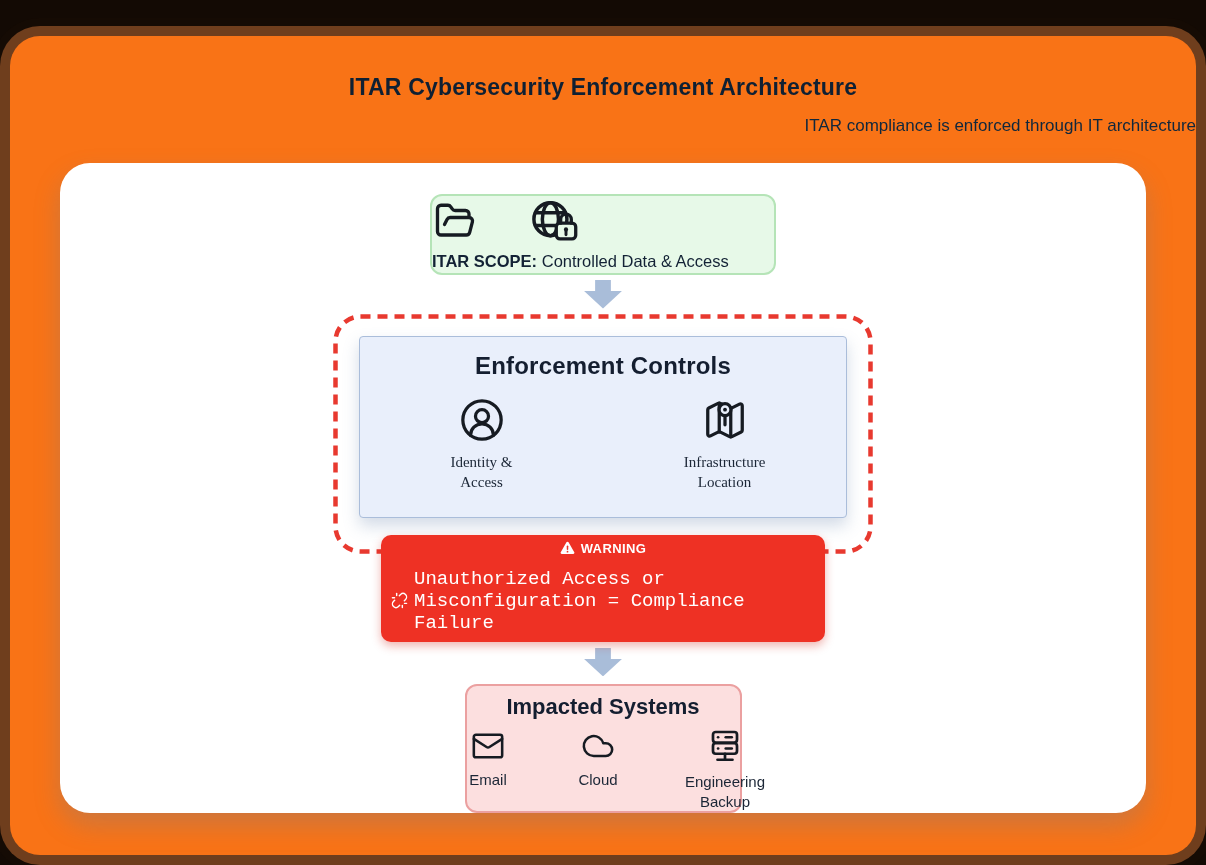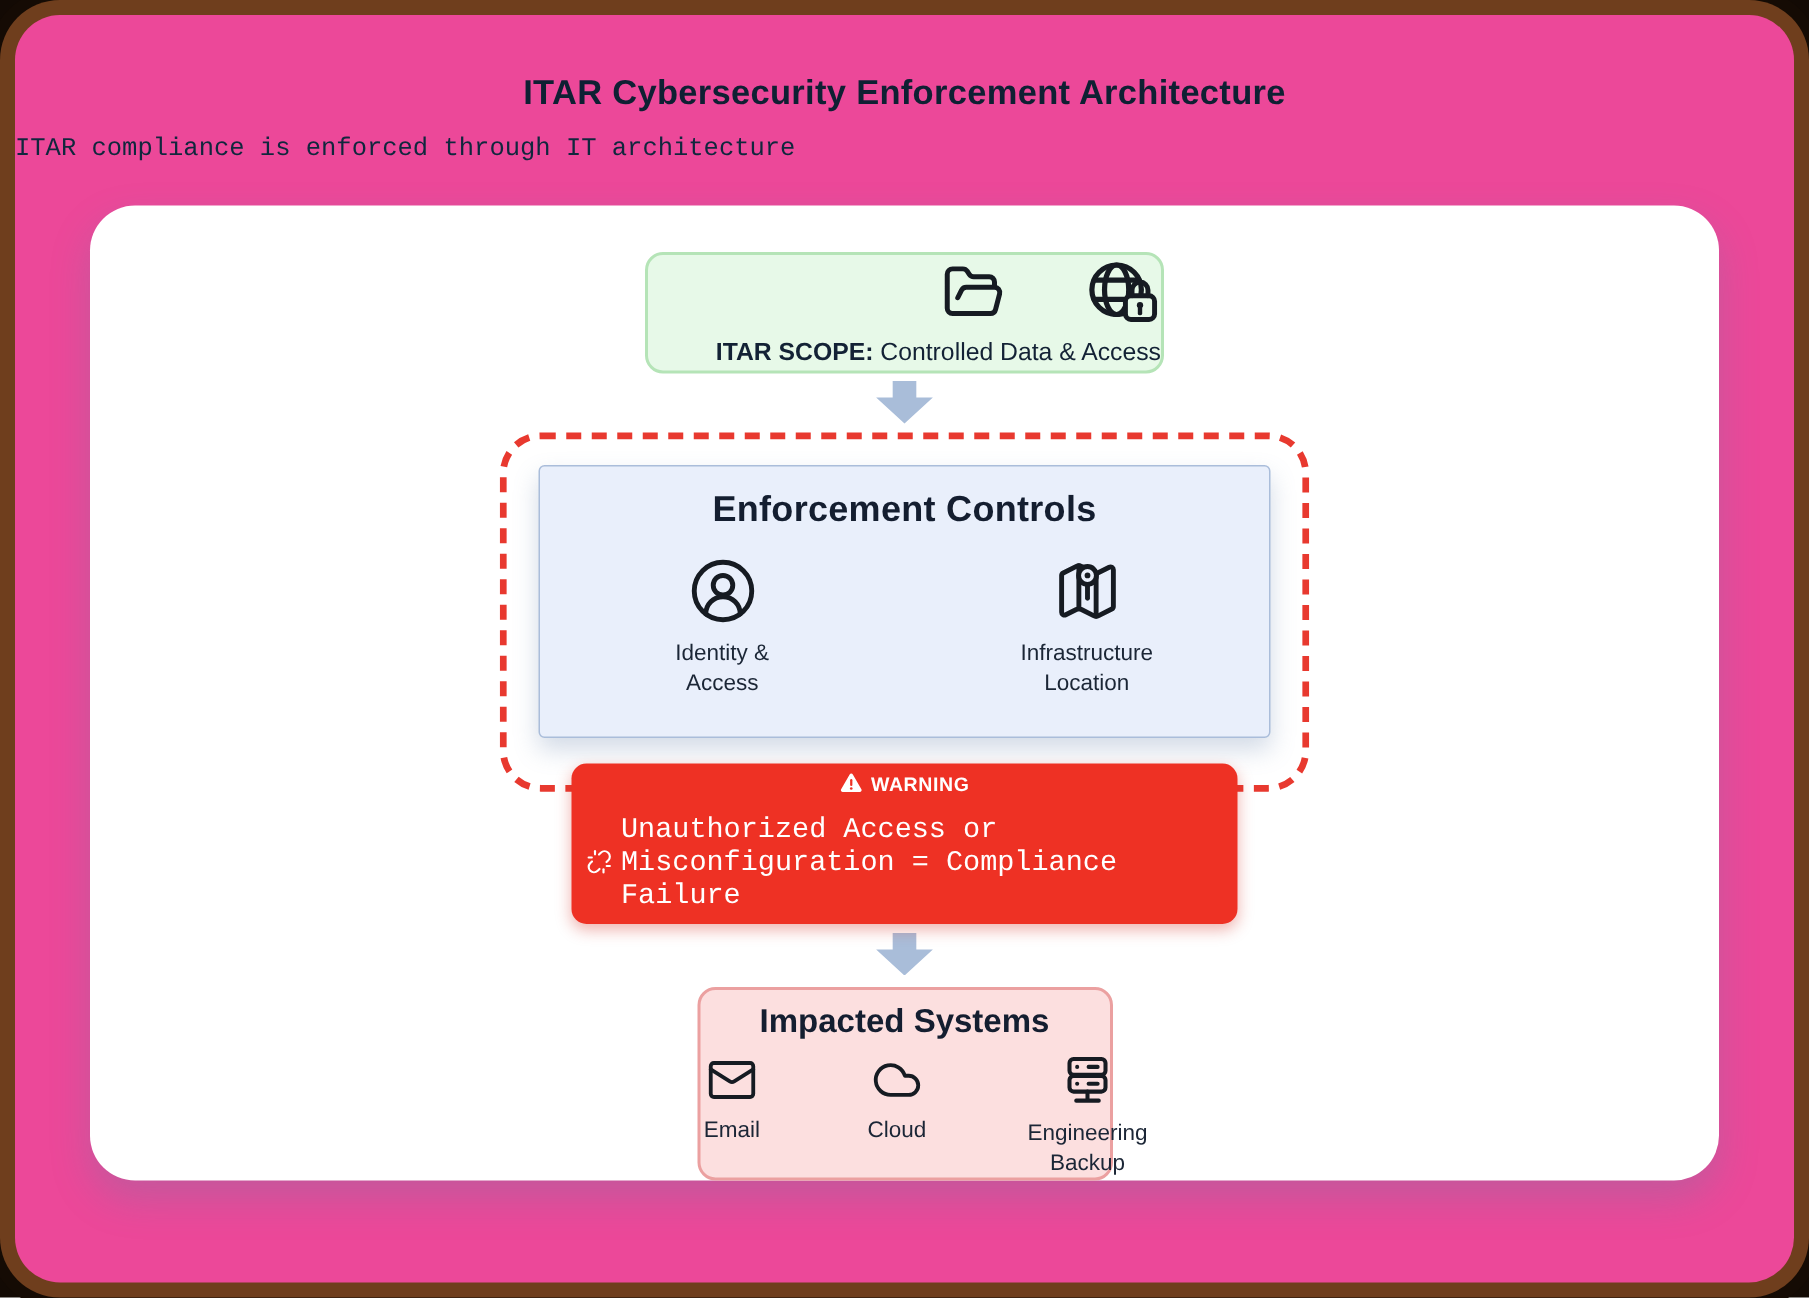--- a/index.html
+++ b/index.html
@@ -2,61 +2,62 @@
 <html><head>
 <meta charset="utf-8">
 <style>
   html,body{margin:0;padding:0;}
   body{
     width:1206px;height:865px;position:relative;overflow:hidden;
     background:#130a04;
     font-family:"Liberation Sans", sans-serif;
   }
   .blue-card{
-    position:absolute;inset:10px;background:#ec4899;border-radius:30px;
+    position:absolute;inset:10px;background:#f97316;border-radius:30px;
     box-shadow:0 0 0 10px #6f3e1d, 0 0 0 18px #150b04;
+    margin-top:26px;
   }
   .page-title{
     margin:38px auto 0;text-align:center;font-size:23px;font-weight:700;
     color:#0f2033;letter-spacing:.2px;
   }
   .page-subtitle{
-    margin:15px auto 0;text-align:left;font-size:17px;color:#10273d;font-family:Liberation Mono, monospace;
+    margin:15px auto 0;text-align:right;font-size:17px;color:#10273d;
   }
   .white-panel{
     position:absolute;left:50px;top:127px;width:1086px;height:650px;
     background:#ffffff;border-radius:30px;
     box-shadow:0 12px 26px rgba(90,130,165,.28);
     display:flex;flex-direction:column;align-items:center;
   }
   
   .scope-box{
     margin-top:31px;width:346px;height:102px;box-sizing:border-box;
     background:#e7f9e8;border:2px solid #b5e4b7;border-radius:12px;
-    display:flex;flex-direction:column;align-items:flex-end;justify-content:center;gap:9px;
+    display:flex;flex-direction:column;align-items:flex-start;justify-content:center;gap:9px;
   }
   .scope-icons{display:flex;align-items:center;gap:52px;}
   .scope-label{font-size:16.5px;color:#132235;}
   .scope-label b{font-weight:700;color:#132235;}
   
   .flow-arrow{display:block;margin:5px auto 5px;}
   .flow-arrow.second{margin:6px auto 4px;}
   
   .dashed-wrap{position:relative;width:540px;height:240px;flex:none;}
   .dashed-rect{position:absolute;inset:0;}
   .controls-card{
     position:absolute;left:50%;transform:translateX(-50%);top:22px;
     width:488px;height:182px;box-sizing:border-box;
     background:#e9effb;border:1.5px solid #aabdda;border-radius:4px;
     box-shadow:0 8px 16px rgba(110,135,175,.30);
     display:flex;flex-direction:column;align-items:center;
   }
   .controls-title{margin-top:15px;font-size:24px;font-weight:700;color:#141e30;letter-spacing:.2px;}
   .controls-row{margin-top:17px;display:flex;width:100%;}
-  .control-item{flex:1;display:flex;flex-direction:column;align-items:center;}
+  .control-item{flex:1;display:flex;flex-direction:column;align-items:center;font-family:Liberation Serif, serif;}
   .control-label{margin-top:9px;font-size:15px;line-height:1.35;color:#1b2636;text-align:center;white-space:pre-line;}
   
   .warning-banner{
     position:relative;z-index:3;margin-top:-19px;width:444px;box-sizing:border-box;
     background:#ee3124;border-radius:10px;padding:6px 10px 8px;
     display:flex;flex-direction:column;align-items:center;gap:12px;
     box-shadow:0 4px 10px rgba(210,40,30,.35);
   }
   .warning-title-row{display:flex;align-items:center;gap:6px;}
   .warning-title{color:#ffffff;font-size:13px;font-weight:700;letter-spacing:.4px;}

